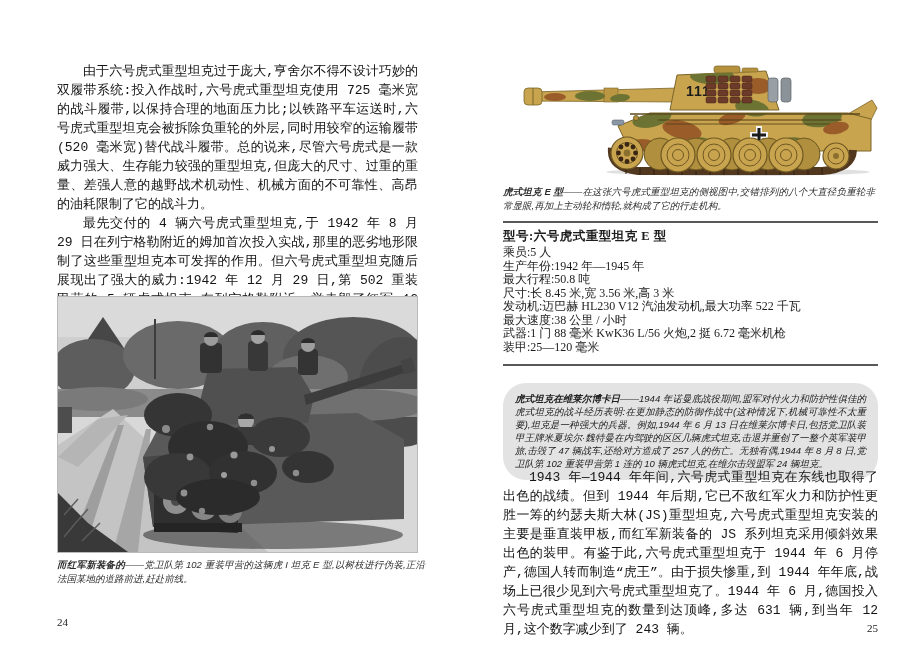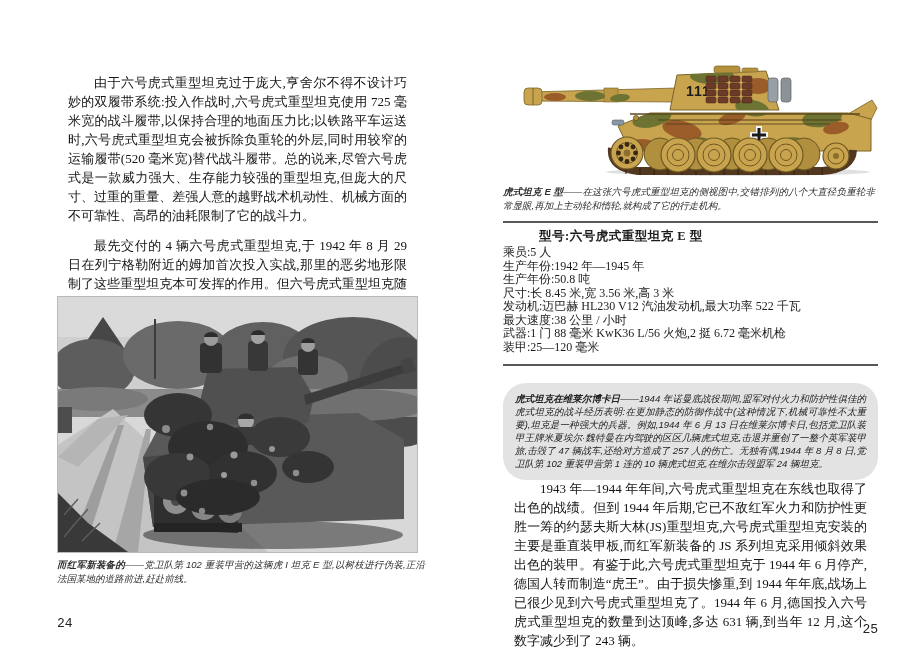--- a/index.html
+++ b/index.html
@@ -1,38 +1,38 @@
 <!DOCTYPE html>
 <html><head>
 <meta charset="utf-8">
 <style>
   html,body{margin:0;padding:0;background:#ffffff;}
   body{width:924px;height:655px;position:relative;overflow:hidden;
        font-family:"Liberation Serif","DejaVu Serif",serif;color:#111;}
   .abs{position:absolute;}
   
   .bodytext{font-size:13px;line-height:19px;text-align:justify;color:#141414;}
-  .bodytext p{margin:11px;text-indent:2em;}
+  .bodytext p{margin:0;text-indent:2em;font-family:Liberation Mono, monospace;}
   
   .caption{font-family:"Liberation Sans","DejaVu Sans",sans-serif;font-style:italic;
            font-size:9.5px;line-height:14px;color:#2e2e2e;text-align:justify;}
   .caption b{font-weight:bold;margin-top:24px;}
   
   .photo-frame{border:1px solid #b9b9b9;background:#d8d8d8;box-sizing:border-box;}
   .photo-frame svg{display:block;}
   
   .rule{height:0;border-top:2px solid #585858;}
   .model-heading{font-size:12.5px;font-weight:bold;color:#1c1c1c;letter-spacing:.5px;}
   .specs{font-size:12px;line-height:13px;color:#1c1c1c;}
   .specs div{margin:0 0 0.5px 0;}
   .infobox{background:#e3e3e3;padding:9px 12px 10px 12px;box-sizing:border-box;
            font-family:"Liberation Sans","DejaVu Sans",sans-serif;font-style:italic;
            font-size:9.5px;line-height:13px;color:#222;text-align:justify;}
   .infobox b{font-weight:bold;}
-  .pagenum{font-size:13px;color:#222;font-family:Liberation Mono, monospace;}
+  .pagenum{font-size:11px;color:#222;font-family:Liberation Serif, serif;}
   .pagenum.right{text-align:right;}
 </style>
 </head>
 <body>
 
 <div class="abs" style="left:57px;top:62px;width:361px;">
   <div class="bodytext">
     <p>由于六号虎式重型坦克过于庞大,亨舍尔不得不设计巧妙的双履带系统:投入作战时,六号虎式重型坦克使用 725 毫米宽的战斗履带,以保持合理的地面压力比;以铁路平车运送时,六号虎式重型坦克会被拆除负重轮的外层,同时用较窄的运输履带(520 毫米宽)替代战斗履带。总的说来,尽管六号虎式是一款威力强大、生存能力较强的重型坦克,但庞大的尺寸、过重的重量、差强人意的越野战术机动性、机械方面的不可靠性、高昂的油耗限制了它的战斗力。</p>
     <p>最先交付的 4 辆六号虎式重型坦克,于 1942 年 8 月 29 日在列宁格勒附近的姆加首次投入实战,那里的恶劣地形限制了这些重型坦克本可发挥的作用。但六号虎式重型坦克随后展现出了强大的威力:1942 年 12 月 29 日,第 502 重装甲营的 5 辆虎式坦克,在列宁格勒附近一举击毁了红军 12 辆 T-34 中型、T-60 轻型坦克。当月,六号虎式重型坦克在突尼斯首度迎战西方盟军。</p>
   </div>
@@ -288,26 +288,26 @@
     </g>
   </svg>
 </div>
 
 <div class="abs caption" style="left:503px;top:185px;width:372px;">
   <b>虎式坦克 E 型</b><span>——在这张六号虎式重型坦克的侧视图中,交错排列的八个大直径负重轮非常显眼,再加上主动轮和惰轮,就构成了它的行走机构。</span>
 </div>
 
 <div class="abs rule" style="left:503px;top:221px;width:375px;"></div>
 
-<div class="abs model-heading" style="left:503px;top:228px;width:375px;margin-left:36px;">型号:六号虎式重型坦克 E 型</div>
+<div class="abs model-heading" style="left:503px;top:228px;width:375px;">型号:六号虎式重型坦克 E 型</div>
 
 <div class="abs specs" style="left:503px;top:246px;width:375px;">
   <div>乘员:5 人</div>
   <div>生产年份:1942 年—1945 年</div>
-  <div>生产年份:50.8 吨</div>
+  <div>最大行程:50.8 吨</div>
   <div>尺寸:长 8.45 米,宽 3.56 米,高 3 米</div>
   <div>发动机:迈巴赫 HL230 V12 汽油发动机,最大功率 522 千瓦</div>
   <div>最大速度:38 公里 / 小时</div>
   <div>武器:1 门 88 毫米 KwK36 L/56 火炮,2 挺 6.72 毫米机枪</div>
   <div>装甲:25—120 毫米</div>
 </div>
 
 <div class="abs rule" style="left:503px;top:364px;width:375px;"></div>
 
 <div class="abs infobox" style="left:503px;top:383px;width:375px;min-height:78px;border-radius:23px;">

